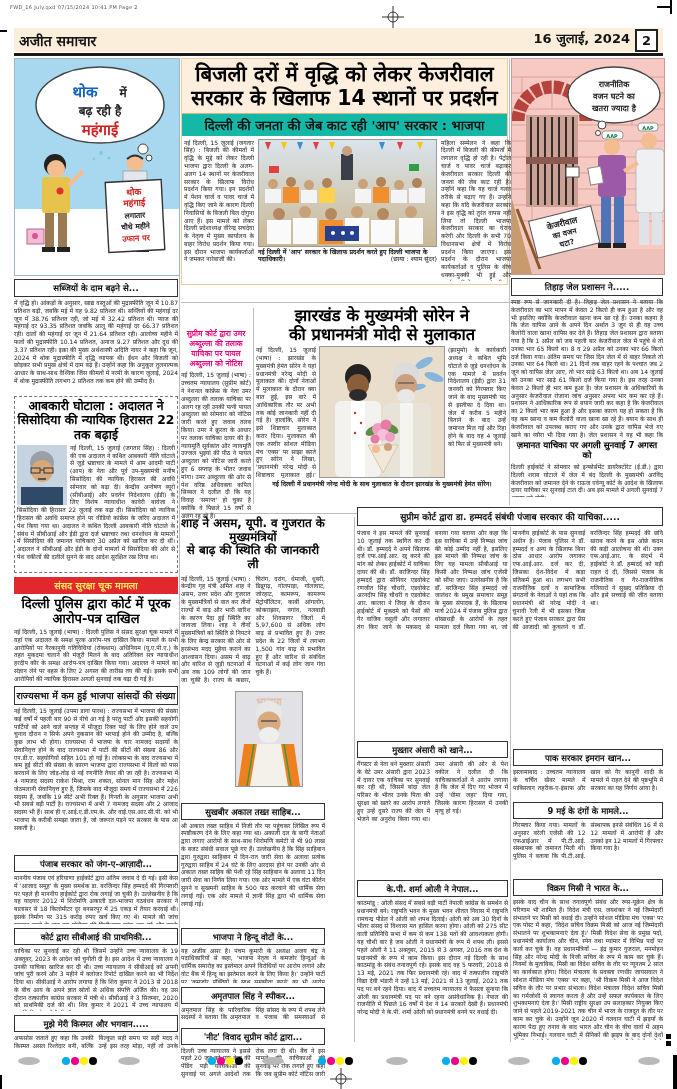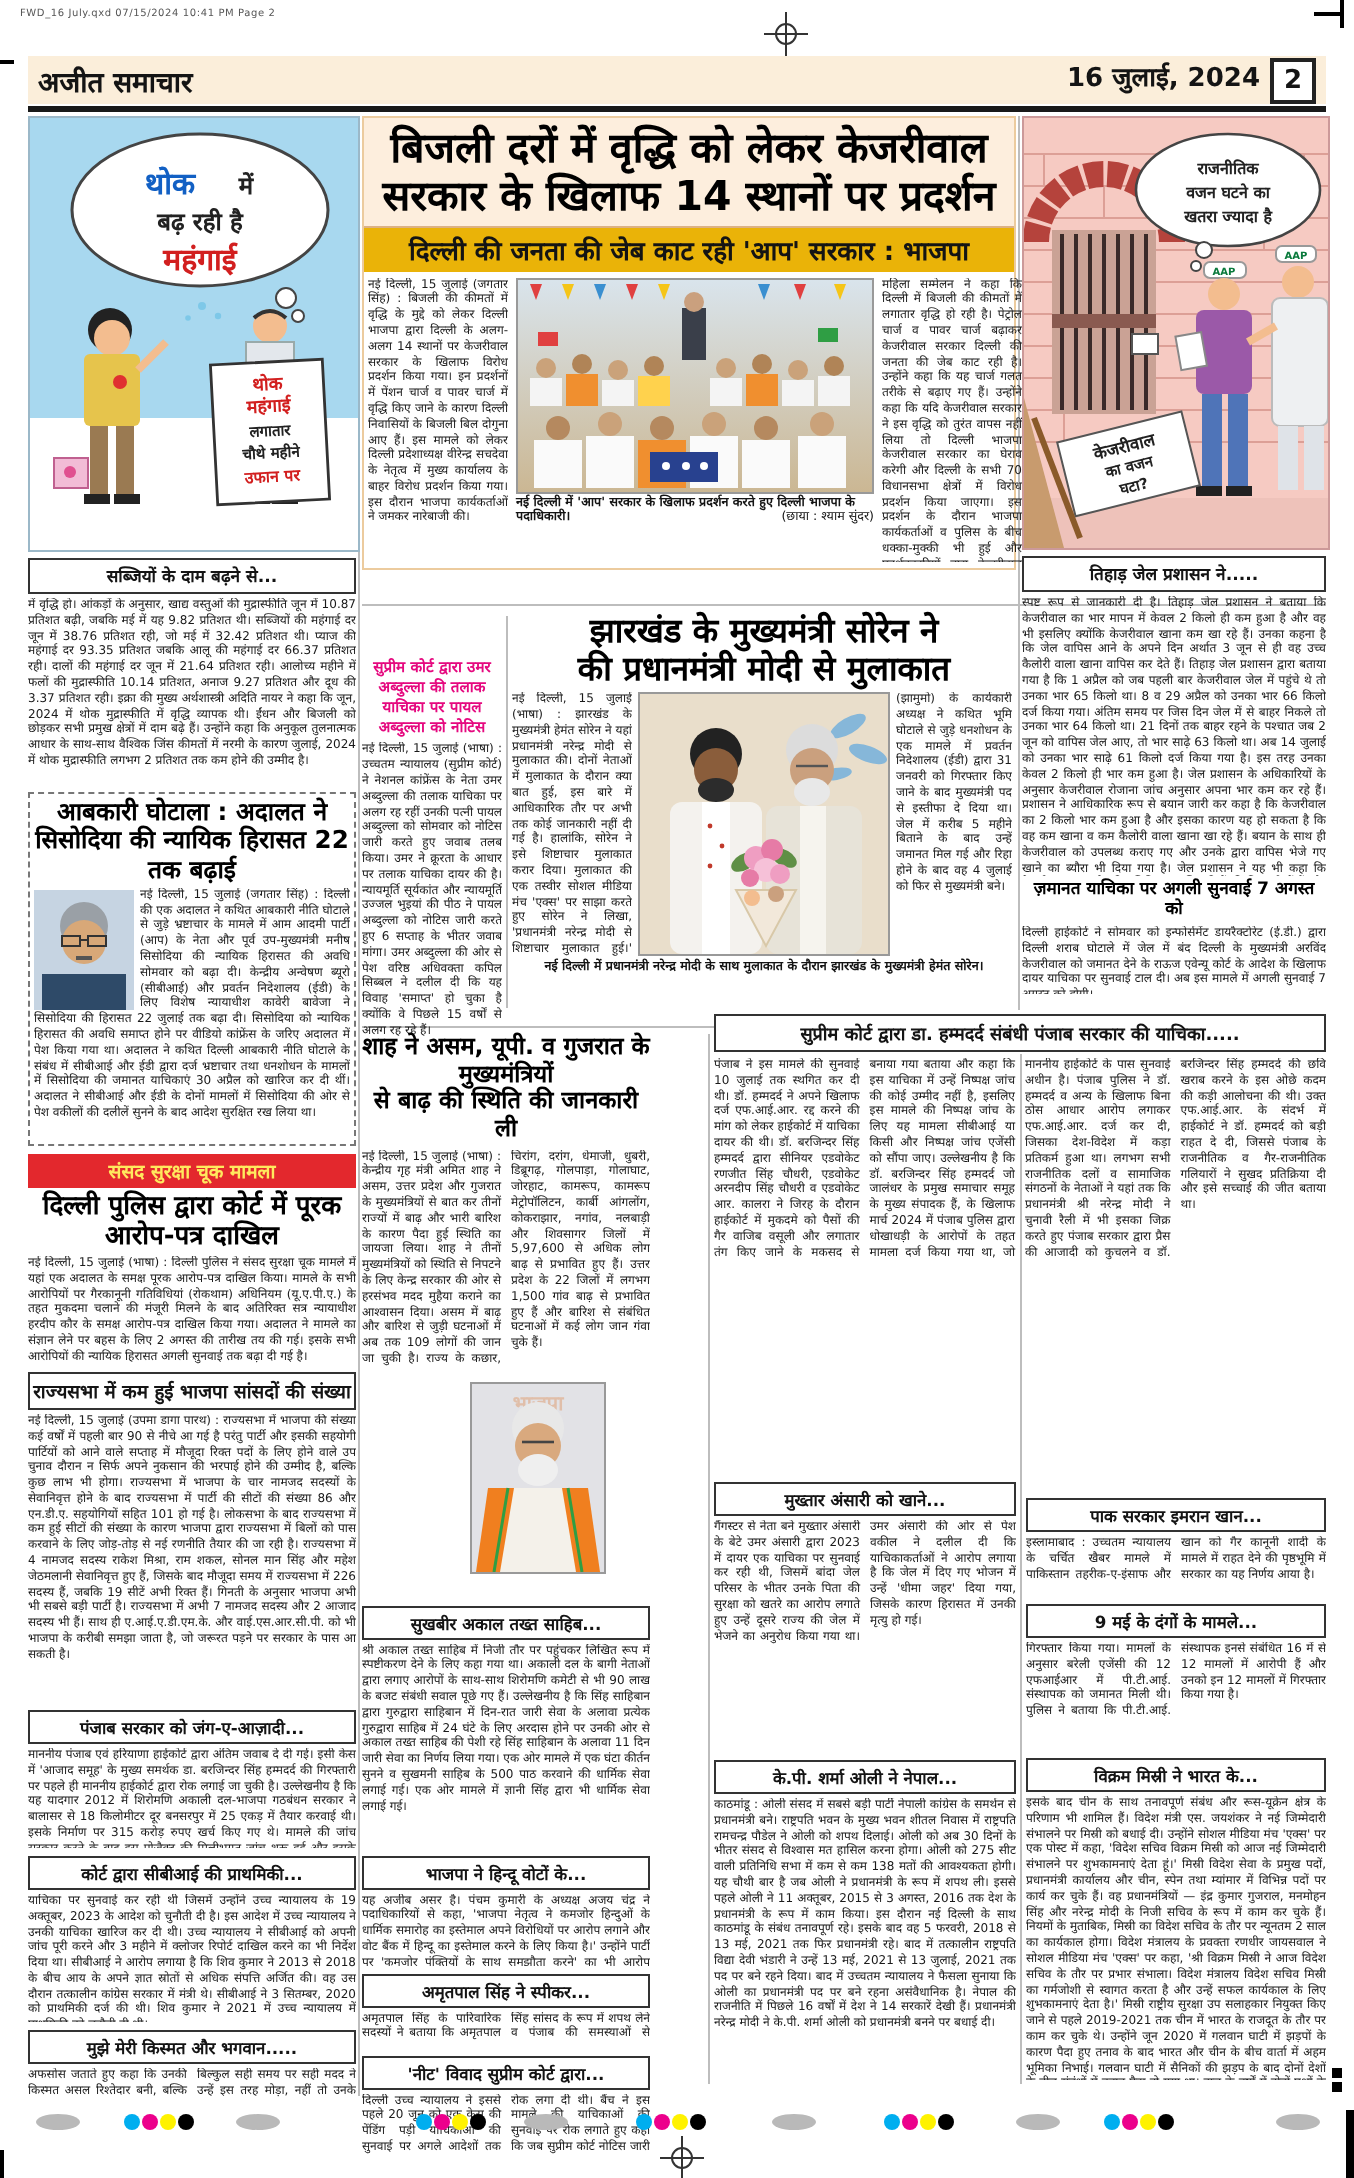--- a/index.html
+++ b/index.html
@@ -26,21 +26,21 @@
   #colM{position:absolute;left:181px;top:58px;width:327px;border:1px solid #eccb9e;box-sizing:border-box;}
   #colR{position:absolute;left:511px;top:58px;width:152px;}
   #umarCol{position:absolute;left:181px;top:306px;width:70px;margin-top:23px;}
   #sorenBlk{position:absolute;left:256px;top:306px;width:252px;}
   #colB{position:absolute;left:181px;top:517px;width:144px;}
   #hammBlk{position:absolute;left:357px;top:507px;width:306px;}
   #colC{position:absolute;left:357px;top:741px;width:151px;}
   #colD{position:absolute;left:513px;top:749px;width:150px;}
   .headline-main{background:#fdeedd;padding:4px 2px 2px 2px;}
   .hl1{font-size:20.5px;}
-  .subhead{border-top:1px solid #dcb184;background:#eab308;font-size:13px;font-weight:bold;text-align:center;padding:2px 0;}
+  .subhead{border-top:1px solid #dcb184;background:#14b8a6;font-size:13px;font-weight:bold;text-align:center;padding:2px 0;}
   .main-row{display:flex;gap:4px;padding:3px 2px;}
   .soren-row{display:flex;gap:3px;margin-top:2px;}
   .two{column-count:2;column-gap:5px;}
   .four{column-count:4;column-gap:5px;}
   .sis-box{border:1px dashed #777;padding:2px;margin-top:3px;}
   .reg-cross{position:absolute;}
   .cmyk{position:absolute;display:flex;gap:1px;}
   .dot{width:8px;height:8px;border-radius:50%;}
   .gray-ell{position:absolute;width:22px;height:8px;border-radius:50%;background:#b9b9b9;}
   .cm{position:absolute;background:#000;}

